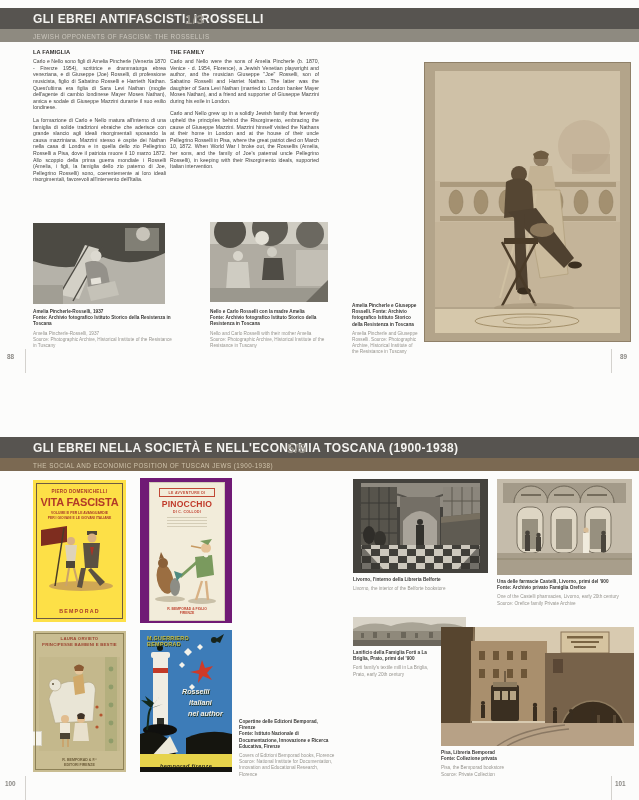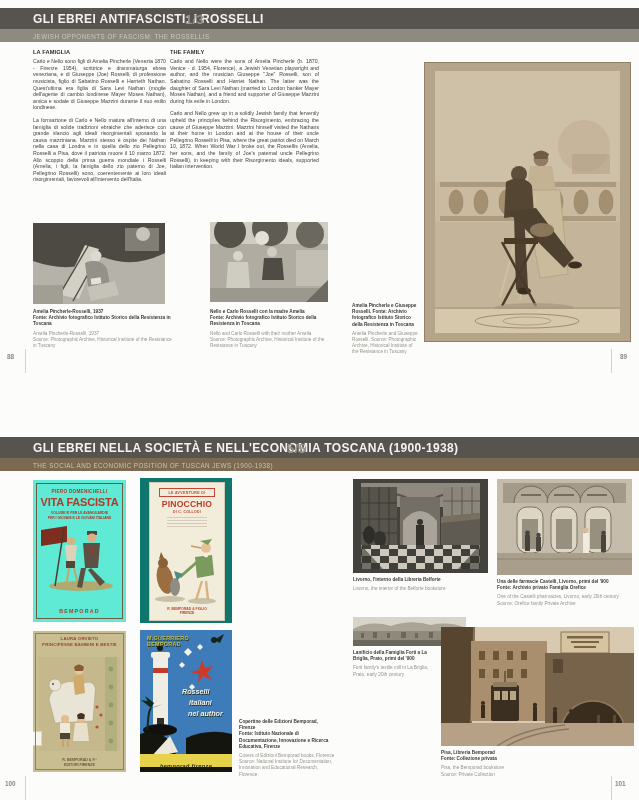--- a/index.html
+++ b/index.html
@@ -27,27 +27,27 @@
   .cap .b{font-weight:bold;color:#3b3a38}
   .cap .l{color:#96948e}
   .cap .gap{height:3px}
   
   .pagenum{font-size:6.4px;font-weight:bold;color:#8b8985}
   .crop{width:1px;height:24px;background:#d4d2ce}
   svg{display:block}
   
   .cover{overflow:hidden}
   .cover .ct{position:absolute;left:0;right:0;text-align:center}
-  .cover1{background:#5eead4}
+  .cover1{background:#fde047}
   .cover1::after{content:"";position:absolute;inset:3px;border:1px solid #6e5b43;pointer-events:none}
   .c1-author{top:9px;font-size:4.6px;font-weight:bold;color:#a93b2c;letter-spacing:.3px}
   .c1-title{top:16px;font-size:11px;font-weight:bold;color:#b23a28;letter-spacing:-.2px}
   .c1-sub{top:31px;font-size:3.4px;font-weight:bold;color:#a93b2c;line-height:1.35}
   .c1-pub{bottom:8px;font-size:5.3px;font-weight:bold;color:#a93b2c;letter-spacing:1.2px}
-  .cover2{background:#0f766e}
+  .cover2{background:#701a75}
   .pcvr{position:absolute;left:9px;top:4px;width:74px;height:137px;background:#f2ecda;border:1px solid #d2cab6}
   .p-top{position:absolute;top:5px;left:9px;right:9px;border:1px solid #c04734;color:#c04734;
          font-size:3.5px;font-weight:bold;text-align:center;padding:1.5px 0;letter-spacing:.4px}
   .p-title{top:16px;font-size:8.6px;font-weight:bold;color:#c03a2a;letter-spacing:.2px}
   .p-byline{top:27px;font-size:3.4px;font-weight:bold;color:#c03a2a;letter-spacing:.3px}
   .p-lines{position:absolute;top:34px;left:17px;width:40px;height:11px;opacity:.85;
            background:repeating-linear-gradient(#cfc7b0 0 1px,transparent 1px 3px)}
   .p-pub{bottom:4px;font-size:3.4px;font-weight:bold;color:#c04734;line-height:1.35}
   .cover3{background:#c9bd92}
   .cover3::after{content:"";position:absolute;inset:2px;border:1px solid #8d8157;pointer-events:none}

